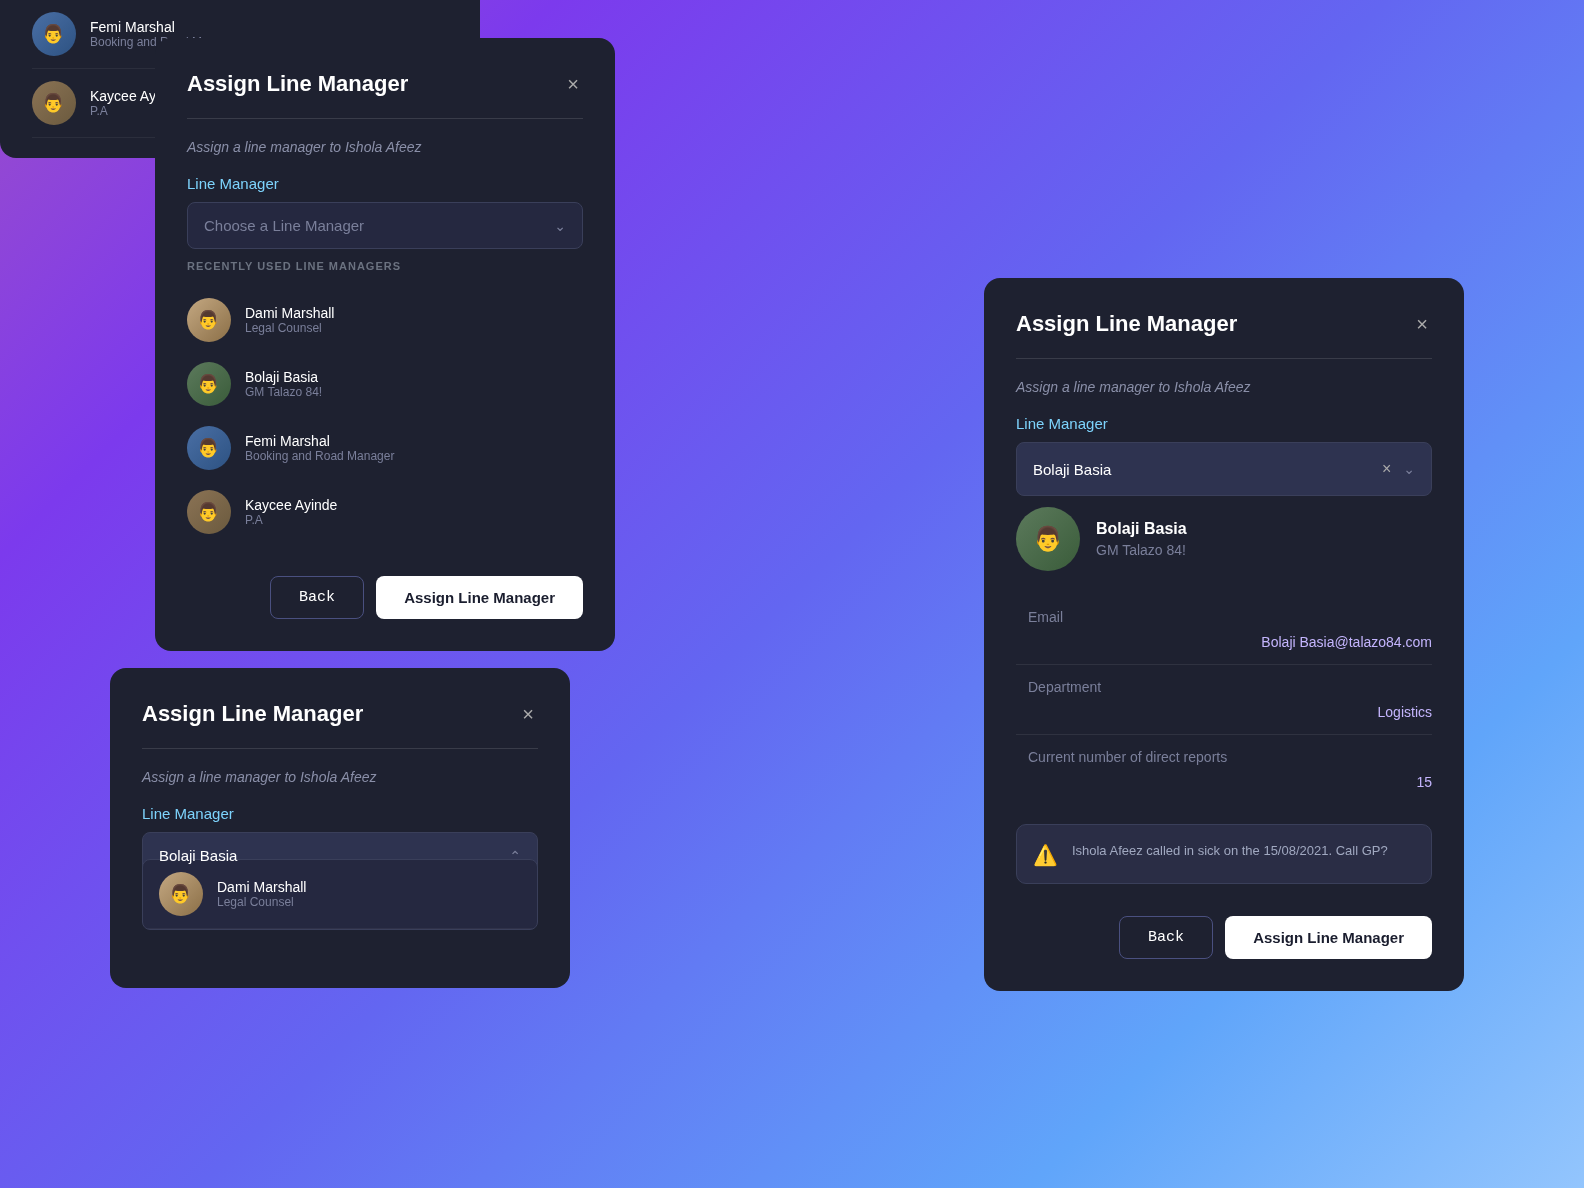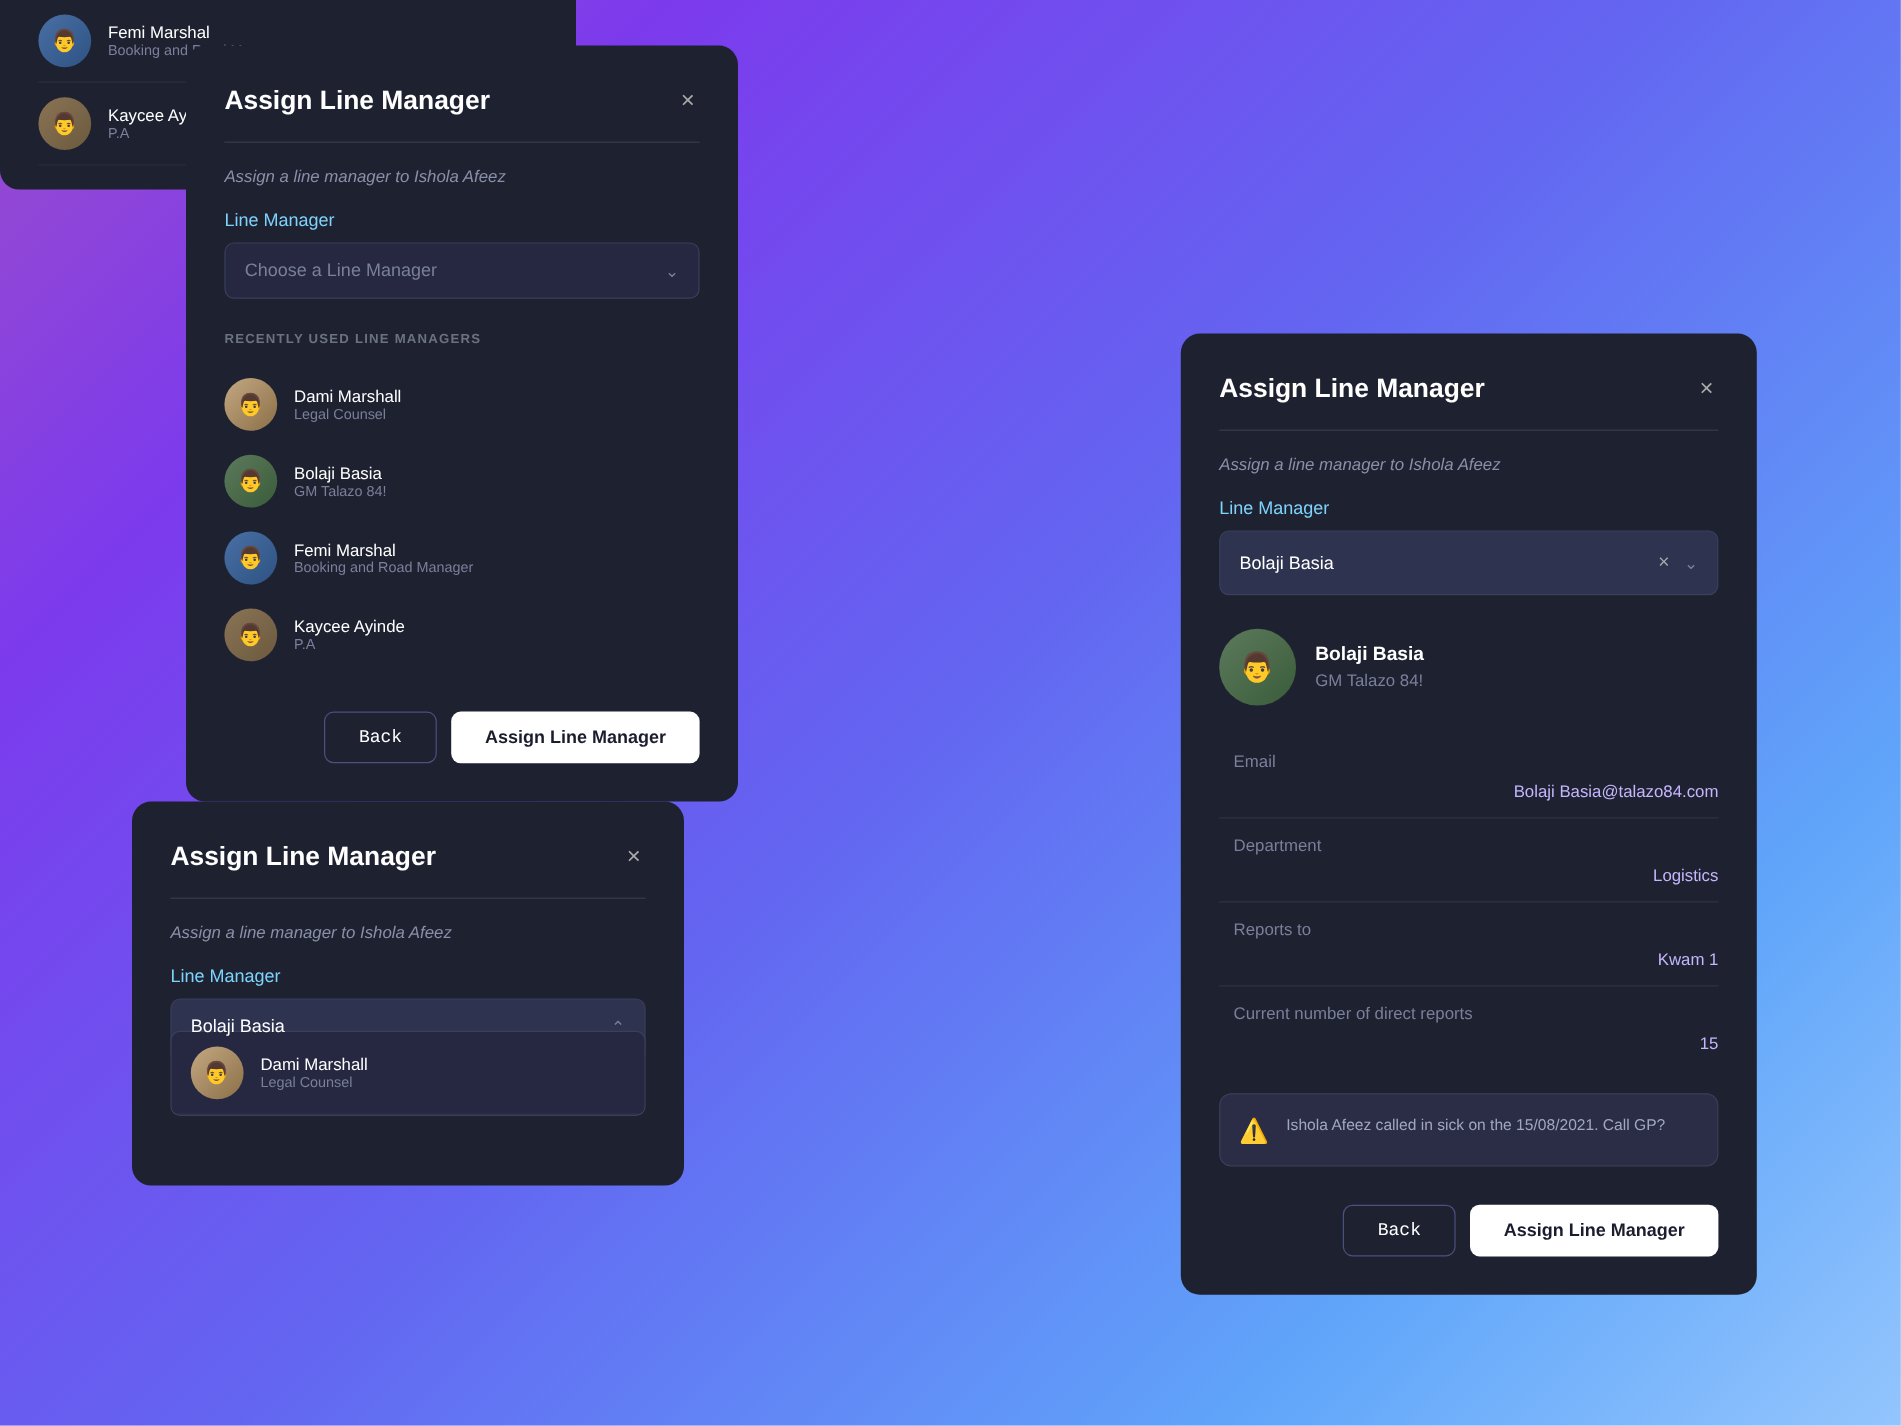--- a/index.html
+++ b/index.html
@@ -103,21 +103,21 @@
       background: #252840;
       border: 1.5px solid #3a3f5a;
       border-radius: 8px;
       padding: 14px 16px;
       color: #7a7f9a;
       font-size: 15px;
       display: flex;
       align-items: center;
       justify-content: space-between;
       cursor: pointer;
-      margin-bottom: 28px;
+      margin-bottom: 11px;
     }
 
     .select-box.selected {
       color: #ffffff;
       background: #2e3350;
     }
 
     .select-box .chevron {
       font-size: 14px;
       color: #7a7f9a;
@@ -405,24 +405,20 @@
   </div>
   <div>
     <div class="info-row">
       <span class="info-label">Email</span>
       <span class="info-value">Bolaji Basia@talazo84.com</span>
     </div>
     <div class="info-row">
       <span class="info-label">Department</span>
       <span class="info-value">Logistics</span>
     </div>
-    <div class="info-row">
-      <span class="info-label">Reports to</span>
-      <span class="info-value">Kwam 1</span>
-    </div>
     <div class="info-row" style="border-bottom:none;">
       <span class="info-label">Current number of direct reports</span>
       <span class="info-value">15</span>
     </div>
   </div>
   <div class="warning-box">
     <span class="warning-icon">⚠️</span>
     <span class="warning-text">Ishola Afeez called in sick on the 15/08/2021. Call GP?</span>
   </div>
   <div class="btn-row">

